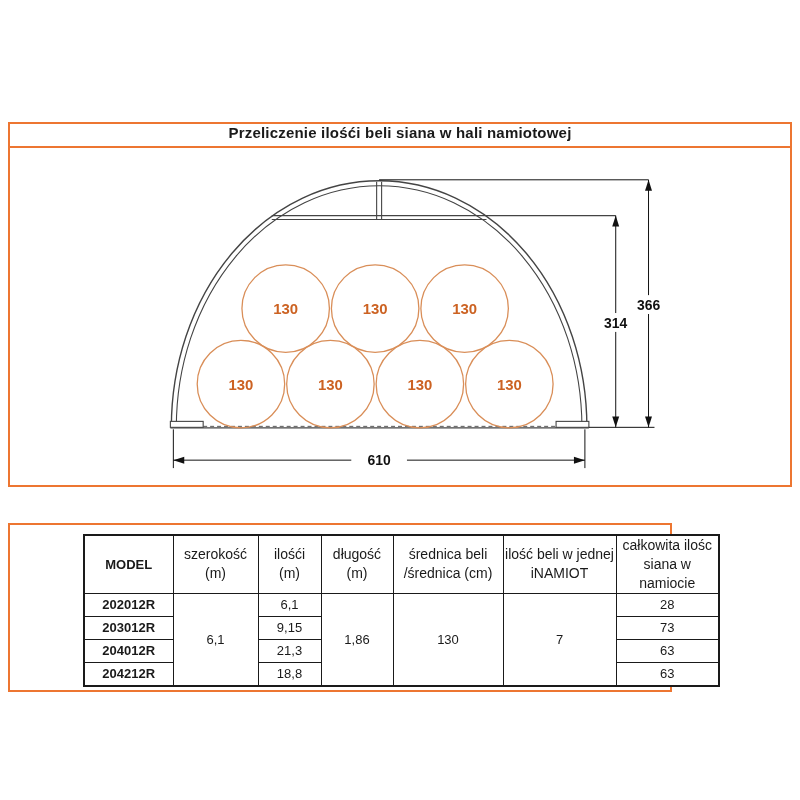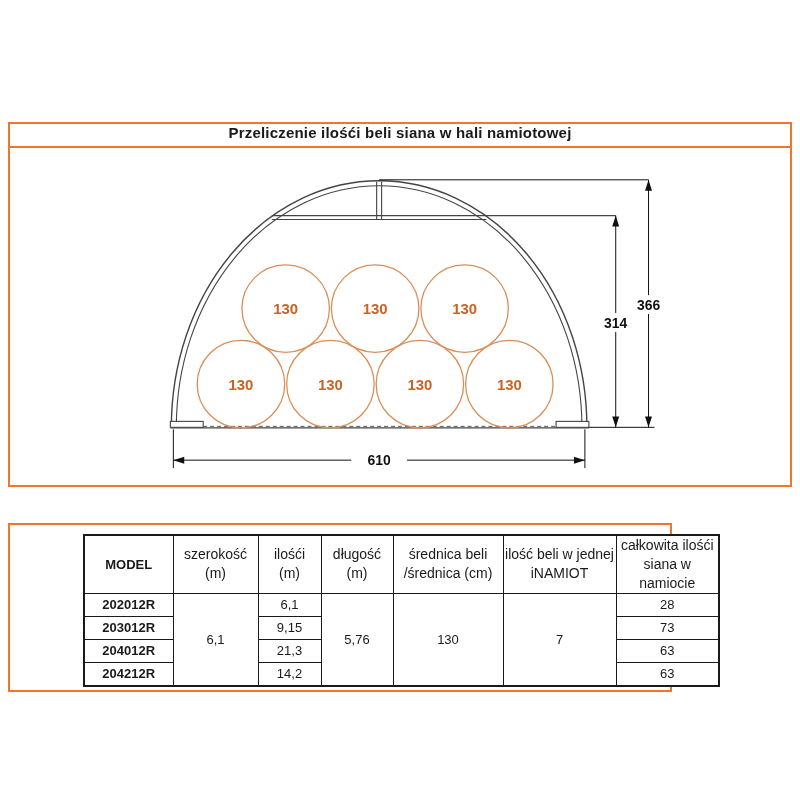--- a/index.html
+++ b/index.html
@@ -138,47 +138,47 @@
           </th>
           <th>
             <div>średnica beli</div>
             <div>/średnica (cm)</div>
           </th>
           <th>
             <div>ilość beli w jednej</div>
             <div>iNAMIOT</div>
           </th>
           <th>
-            <div>całkowita ilośći</div>
+            <div>całkowita ilośc</div>
             <div>siana w namiocie</div>
           </th>
         </tr>
       </thead>
       <tbody>
         <tr>
           <td class="model">202012R</td>
           <td rowspan="4">6,1</td>
           <td>6,1</td>
-          <td rowspan="4">5,76</td>
+          <td rowspan="4">1,86</td>
           <td rowspan="4">130</td>
           <td rowspan="4">7</td>
           <td>28</td>
         </tr>
         <tr>
           <td class="model">203012R</td>
           <td>9,15</td>
           <td>73</td>
         </tr>
         <tr>
           <td class="model">204012R</td>
           <td>21,3</td>
           <td>63</td>
         </tr>
         <tr>
           <td class="model">204212R</td>
-          <td>14,2</td>
+          <td>18,8</td>
           <td>63</td>
         </tr>
       </tbody>
     </table>
   </div>
 
 </div>
 
 </body></html>

